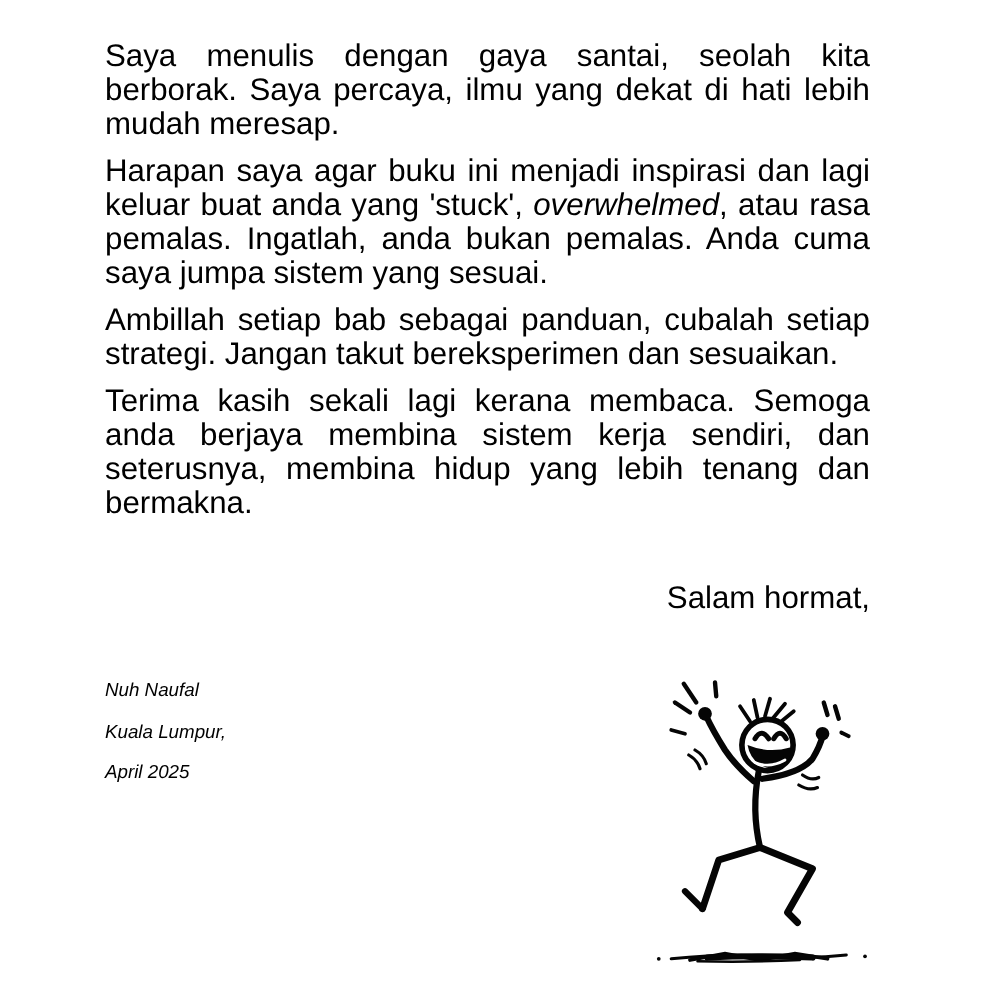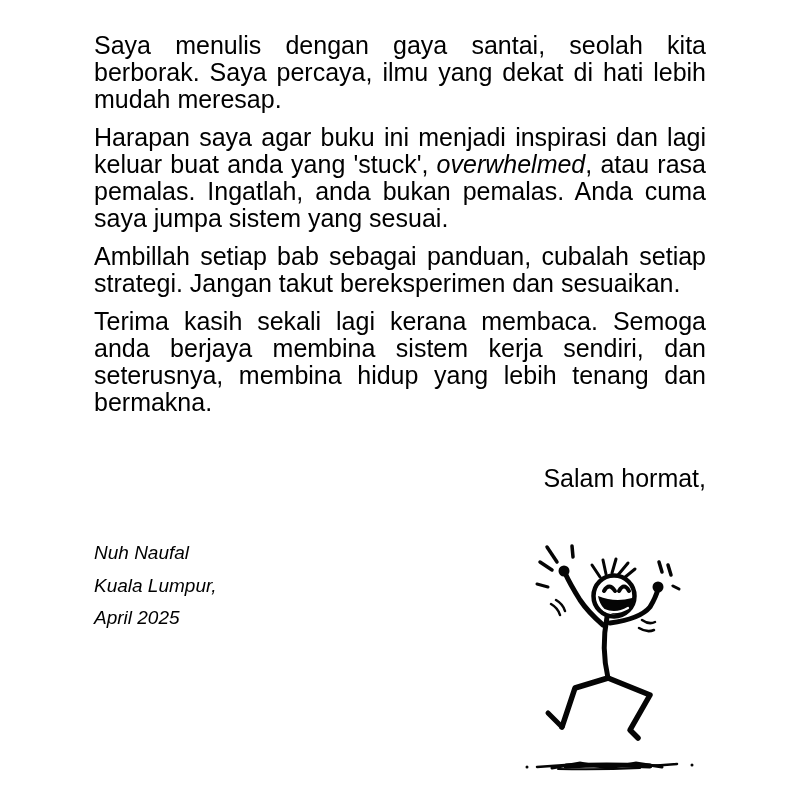--- a/index.html
+++ b/index.html
@@ -13,21 +13,21 @@
   .page {
     position: relative;
     width: 800px;
     height: 800px;
     background: #ffffff;
     color: #000000;
     font-family: "Liberation Sans", "DejaVu Sans", sans-serif;
   }
   .letter {
     position: absolute;
-    left: 94px;
+    left: 84px;
     top: 32px;
     width: 612px;
   }
   .para {
     margin: 0 0 11px 0;
     font-size: 25px;
     line-height: 27px;
     text-align: justify;
     letter-spacing: 0;
     color: #000000;
@@ -36,21 +36,21 @@
   .para .italic { font-style: italic; }
   .closing {
     margin: 49px 0 0 0;
     font-size: 25px;
     line-height: 27px;
     text-align: right;
   }
   .signature {
     margin-top: 45px;
     font-style: italic;
-    font-size: 19px;
+    font-size: 15px;
     line-height: 32.5px;
   }
   .sig-line { margin: 0; }
   .figure {
     position: absolute;
     left: 500px;
     top: 520px;
     width: 220px;
     height: 280px;
   }

